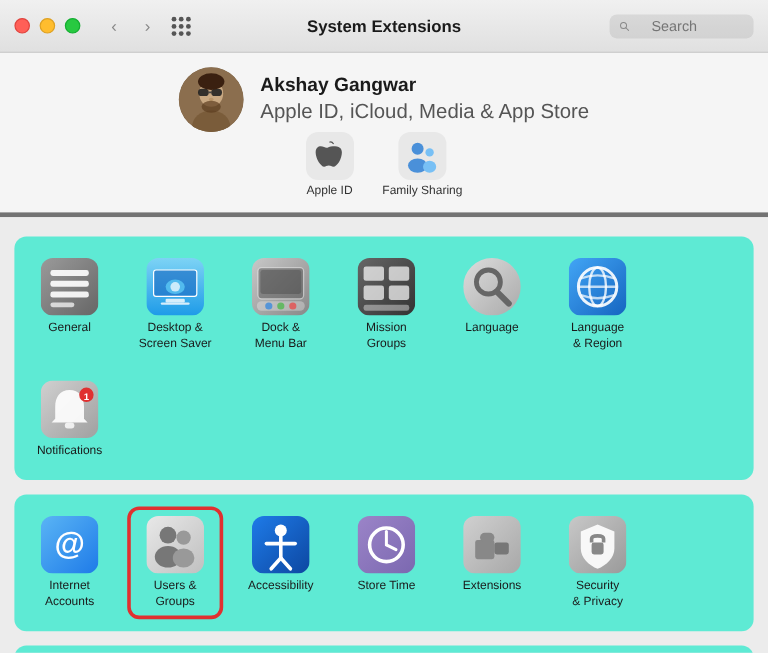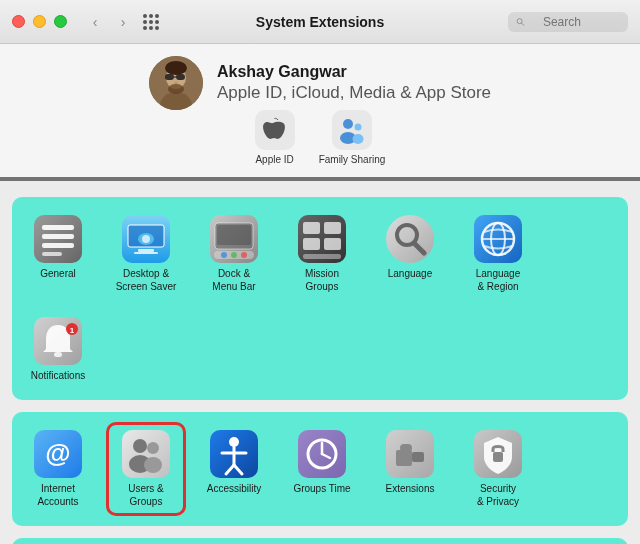--- a/index.html
+++ b/index.html
@@ -518,21 +518,21 @@
                 <stop offset="0%" stop-color="#9b84c8"></stop>
                 <stop offset="100%" stop-color="#7b68b0"></stop>
               </linearGradient>
             </defs>
             <rect width="48" height="48" rx="10" fill="url(#stgrad)"></rect>
             <circle cx="24" cy="24" r="14" fill="none" stroke="white" stroke-width="3"></circle>
             <line x1="24" y1="13" x2="24" y2="24" stroke="white" stroke-width="2.5" stroke-linecap="round"></line>
             <line x1="24" y1="24" x2="32" y2="28" stroke="white" stroke-width="2.5" stroke-linecap="round"></line>
           </svg>
         </div>
-        <div class="pref-label" style="white-space: pre-line;">Groups Time</div>
+        <div class="pref-label" style="white-space: pre-line;">Store Time</div>
       </div>
       <div class="pref-item">
         <div class="pref-icon">
           <svg width="48" height="48" viewBox="0 0 48 48">
             <defs>
               <linearGradient id="extgrad" x1="0" y1="0" x2="1" y2="1">
                 <stop offset="0%" stop-color="#d0d0d0"></stop>
                 <stop offset="100%" stop-color="#a8a8a8"></stop>
               </linearGradient>
             </defs>

